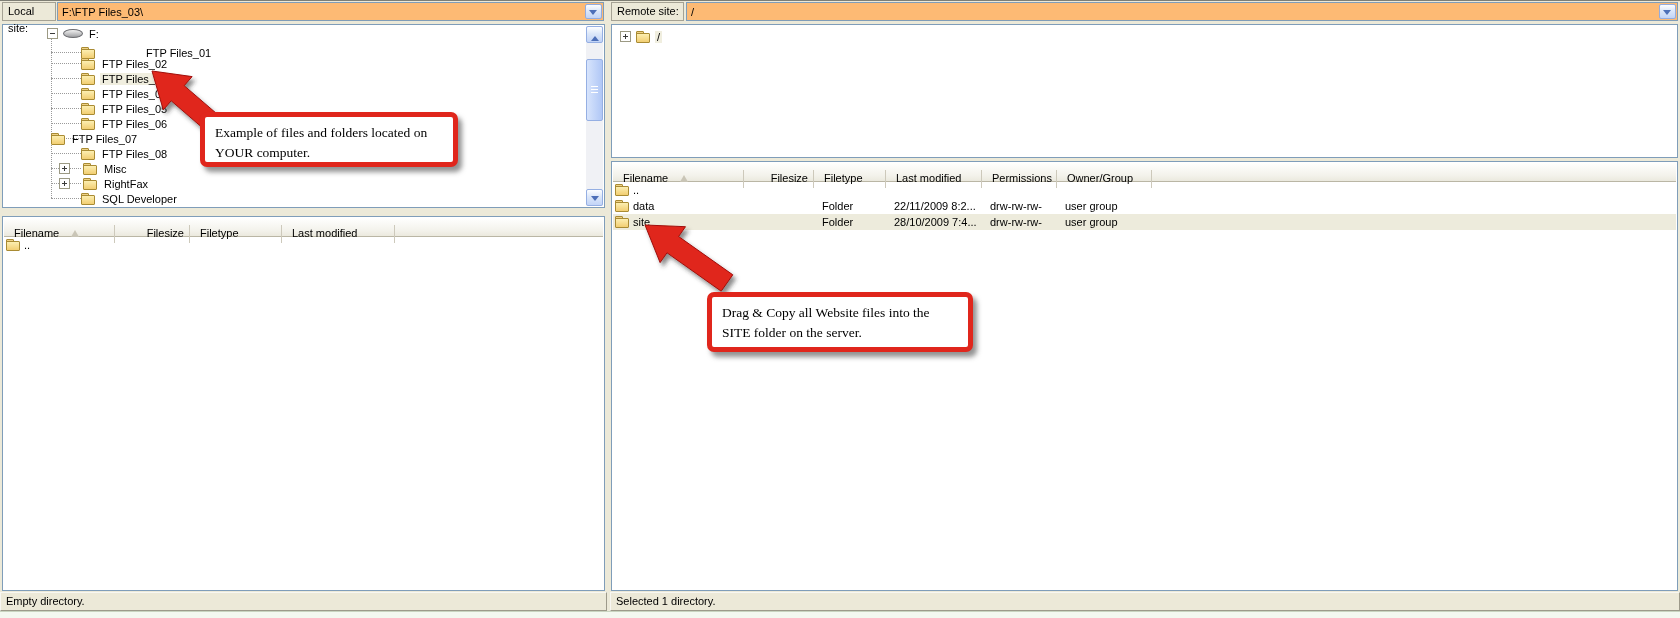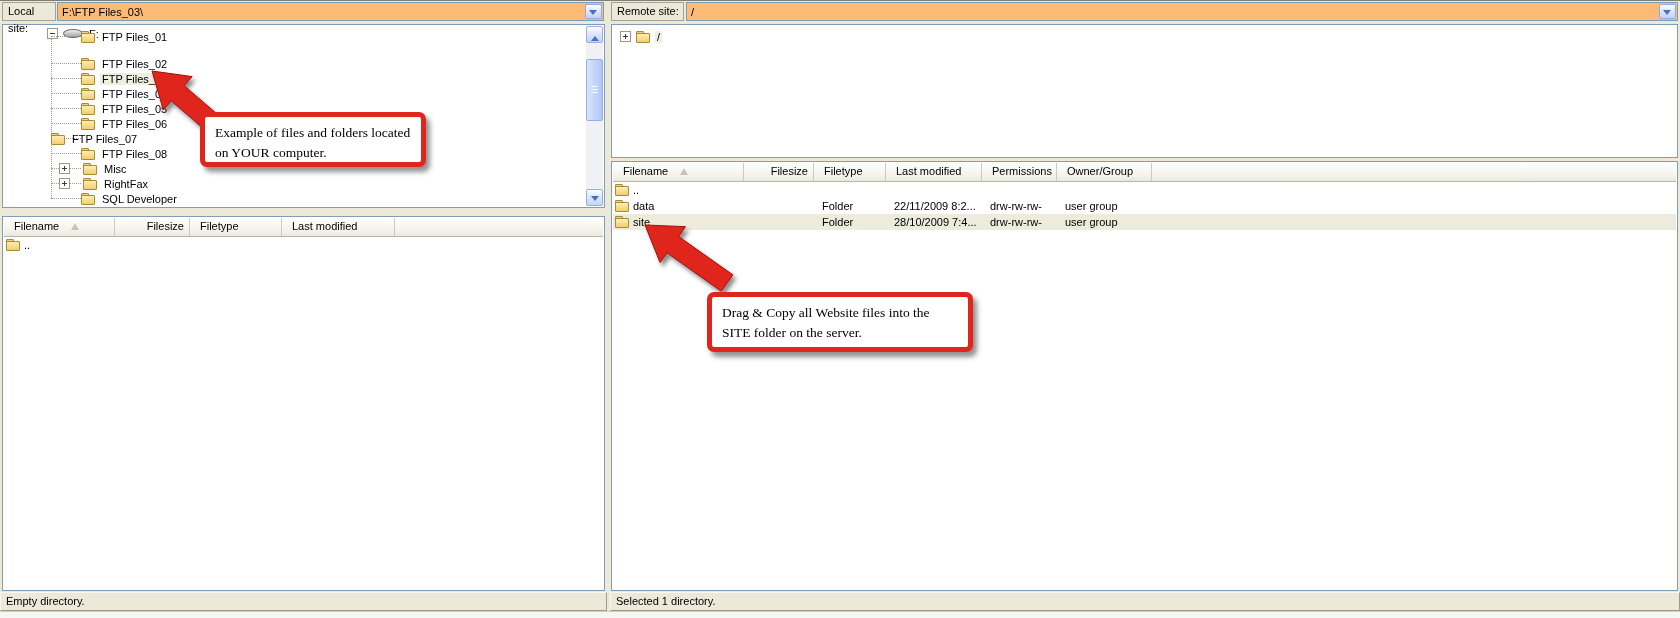--- a/index.html
+++ b/index.html
@@ -54,21 +54,21 @@
     background:linear-gradient(180deg,#FDFEFF,#DCE7F9 45%,#C2D4F7);box-sizing:border-box;cursor:pointer;}
   .sb-btn.up{top:0;} .sb-btn.down{bottom:0;}
   .sb-thumb{position:absolute;left:0;width:17px;top:33px;height:62px;border:1px solid #95AFE3;border-radius:2px;
     background:linear-gradient(90deg,#D7E4FC,#B0C7F6);box-sizing:border-box;cursor:grab;}
   .sb-thumb::after{content:"";position:absolute;left:4px;right:4px;top:50%;margin-top:-4px;height:8px;
     background:repeating-linear-gradient(180deg,#FFFFFF 0 1px,rgba(0,0,0,0) 1px 3px);}
 
   
   .lhead{display:flex;height:18px;background:linear-gradient(#FFFFFE,#F3F2EB 70%,#EBE9DE);border-bottom:1px solid #BAB6A5;}
   .hcell{flex:none;box-sizing:border-box;height:100%;line-height:17px;padding-left:10px;border-right:1px solid #CDC9BB;
-    white-space:nowrap;overflow:hidden;cursor:pointer;}
+    white-space:nowrap;overflow:hidden;cursor:pointer;margin-top:7px;}
   .hcell.num{text-align:right;padding-right:5px;padding-left:0;}
   .hfill{flex:1;border-right:none;}
   .sortup{display:inline-block;width:0;height:0;border-left:4px solid transparent;border-right:4px solid transparent;
     border-bottom:7px solid #C9C5B6;margin-left:12px;}
   .lrow{display:flex;height:16px;line-height:16px;align-items:center;white-space:nowrap;}
   .lrow.sel{background:#EDEBDC;}
   .c{flex:none;box-sizing:border-box;padding-left:8px;overflow:hidden;}
   .c.fn{padding-left:2px;display:flex;align-items:center;}
   .c.fn .folder{margin-right:3px;}
   .c.num{text-align:right;padding-right:6px;padding-left:0;}
@@ -82,21 +82,21 @@
     border:1px solid;border-color:#F8F7F2 #9D9A8A #9D9A8A #F8F7F2;}
   #local-status{left:0;width:607px;}
   #remote-status{left:610px;width:1070px;}
   #bottom-strip{position:absolute;left:0;top:611px;width:1680px;height:7px;background:#F4F8F0;border-top:1px solid #C9D4C0;box-sizing:border-box;}
 
   
   #annot-arrows{position:absolute;left:0;top:0;z-index:5;pointer-events:none;}
   .callout{position:absolute;z-index:6;background:#fff;border:5px solid #E0261C;border-radius:7px;
     box-shadow:4px 5px 5px rgba(40,40,40,.5);box-sizing:border-box;
     font:13.5px "Liberation Serif","DejaVu Serif",serif;line-height:1.45;color:#000;padding:6px 10px;}
-  #callout-local{left:200px;top:112px;width:226px;height:55px;}
+  #callout-local{left:200px;top:112px;width:258px;height:55px;}
   #callout-remote{left:707px;top:268px;width:266px;height:60px;margin-top:24px;}
 </style>
 </head>
 <body>
 
 <div id="app">
 
   <div class="site-label" id="local-label">Local site:</div>
   <div class="combo" id="local-combo">
     <input value="F:\FTP Files_03\" style="">
@@ -115,21 +115,21 @@
   <div class="sunken" id="local-tree">
     <div class="inner">
       <div class="vline" style="left:47px;top:7px;height:165px;"></div>
 
       <div class="trow pad-root" style="top:0;">
         <span class="expander"></span>
         <span class="drive m-l5"></span>
         <span class="lbl m-l4">F:</span>
       </div>
 
-      <div class="trow pad-child" style="top:3px;">
+      <div class="trow pad-child" style="top:19px;gap:44px;">
         <span class="stub"></span>
         <span class="folder"></span>
         <span class="lbl m-l4">FTP Files_01</span>
       </div>
       <div class="trow pad-child" style="top:30px;">
         <span class="stub"></span>
         <span class="folder"></span>
         <span class="lbl m-l4">FTP Files_02</span>
       </div>
       <div class="trow pad-child" style="top:45px;">

